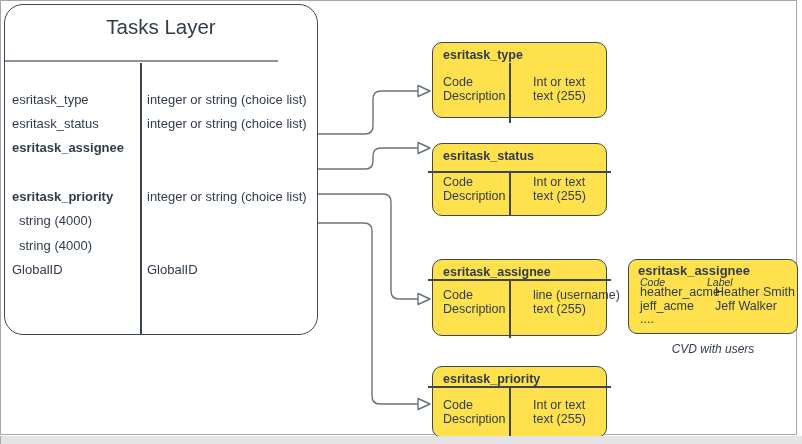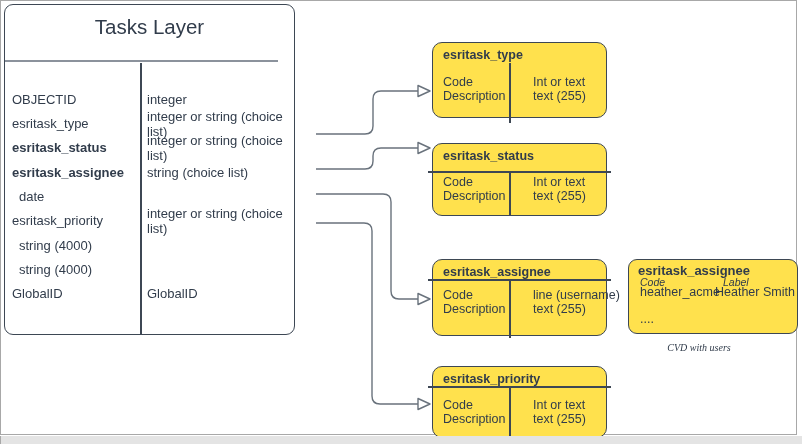--- a/index.html
+++ b/index.html
@@ -12,22 +12,22 @@
   .canvas{
     position:absolute;left:0;top:0;width:795px;height:433px;
     border:1px solid #a8a8a8;background:#ffffff;
   }
   .bottom-strip{
     position:absolute;left:0;top:436px;width:802px;height:8px;
     background:#e4e4e4;border-left:1px solid #a8a8a8;
   }
   
   .main-table{
-    position:absolute;left:3px;top:3px;width:291px;height:331px;
-    background:#ffffff;border:1.5px solid #3d4754;border-radius:9px;
+    position:absolute;left:3px;top:3px;width:314px;height:331px;
+    background:#ffffff;border:1.5px solid #3d4754;border-radius:19px;
     box-sizing:border-box;
   }
   .main-title{
     position:absolute;top:0;left:0;right:0;height:44px;
     display:flex;align-items:center;justify-content:center;
     font-size:20.5px;color:#313c4b;
   }
   .title-divider{
     position:absolute;top:55px;left:0;width:273px;height:2px;background:#8b929c;
   }
@@ -70,28 +70,28 @@
   .box-priority .colL,.box-priority .colR{top:31px;}
   
   .cvd-box{
     position:absolute;left:627px;top:258px;width:170px;height:75px;
     background:#ffe14d;border:1.5px solid #3d4754;border-radius:9px;
     box-sizing:border-box;overflow:hidden;
   }
   .cvd-box .ctitle{position:absolute;left:9px;top:3px;font-size:13px;font-weight:bold;white-space:nowrap;}
   .cvd-box .chead{position:absolute;top:16px;font-size:10.5px;font-style:italic;}
   .cvd-box .h-code{left:11px;}
-  .cvd-box .h-label{left:94px;}
+  .cvd-box .h-label{left:78px;}
   .cvd-rows{position:absolute;left:11px;top:26px;font-size:12.5px;line-height:13.5px;}
   .cvd-rows .crow{display:flex;}
   .cvd-rows .ccode{width:75px;flex:none;}
   .cvd-dots{position:absolute;left:11px;top:52px;font-size:12.5px;}
   .cvd-caption{
-    position:absolute;left:613px;top:341px;width:170px;text-align:center;
-    font-size:10px;font-style:italic;color:#313c4b;font-family:Liberation Serif, serif;
+    position:absolute;left:627px;top:341px;width:170px;text-align:center;
+    font-size:12px;font-style:italic;color:#313c4b;
   }
   
   svg.connectors{position:absolute;left:0;top:0;pointer-events:none;}
   svg.connectors path.line{fill:none;stroke:#69727c;stroke-width:1.4;}
   svg.connectors polygon.arrow{fill:#ffffff;stroke:#69727c;stroke-width:1.4;stroke-linejoin:round;}
 </style>
 </head>
 <body>
 
 <div class="canvas">
@@ -106,37 +106,31 @@
     <path class="line" d="M315 222 H363 Q371 222 371 230 V395 Q371 403 379 403 H417"></path>
     <polygon class="arrow" points="417,397.5 429,403 417,408.5"></polygon>
   </svg>
 
   <div class="main-table">
     <div class="main-title">Tasks Layer</div>
     <div class="title-divider"></div>
     <div class="col-divider"></div>
     <div class="main-rows">
       <div class="row">
-          <span class="fname">OBJECTID</span>
-          <span class="ftype">integer</span>
-        </div>
-      <div class="row">
           <span class="fname">esritask_type</span>
           <span class="ftype">integer or string (choice list)</span>
         </div>
       <div class="row">
           <span class="fname">esritask_status</span>
           <span class="ftype">integer or string (choice list)</span>
         </div>
       <div class="row">
           <span class="fname">esritask_assignee</span>
-          <span class="ftype">string (choice list)</span>
         </div>
       <div class="row">
-          <span class="ftype">date</span>
         </div>
       <div class="row">
           <span class="fname">esritask_priority</span>
           <span class="ftype">integer or string (choice list)</span>
         </div>
       <div class="row">
           <span class="ftype">string (4000)</span>
         </div>
       <div class="row">
           <span class="ftype">string (4000)</span>
@@ -181,20 +175,24 @@
 
   <div class="cvd-box">
     <div class="ctitle">esritask_assignee</div>
     <div class="chead h-code">Code</div>
     <div class="chead h-label">Label</div>
     <div class="cvd-rows">
       <div class="crow">
           <span class="ccode">heather_acme</span>
           <span class="clabel">Heather Smith</span>
         </div>
+      <div class="crow">
+          <span class="ccode">jeff_acme</span>
+          <span class="clabel">Jeff Walker</span>
+        </div>
     </div>
     <div class="cvd-dots">....</div>
   </div>
   <div class="cvd-caption">CVD with users</div>
 
 </div>
 
 <div class="bottom-strip"></div>
 
 </body></html>

